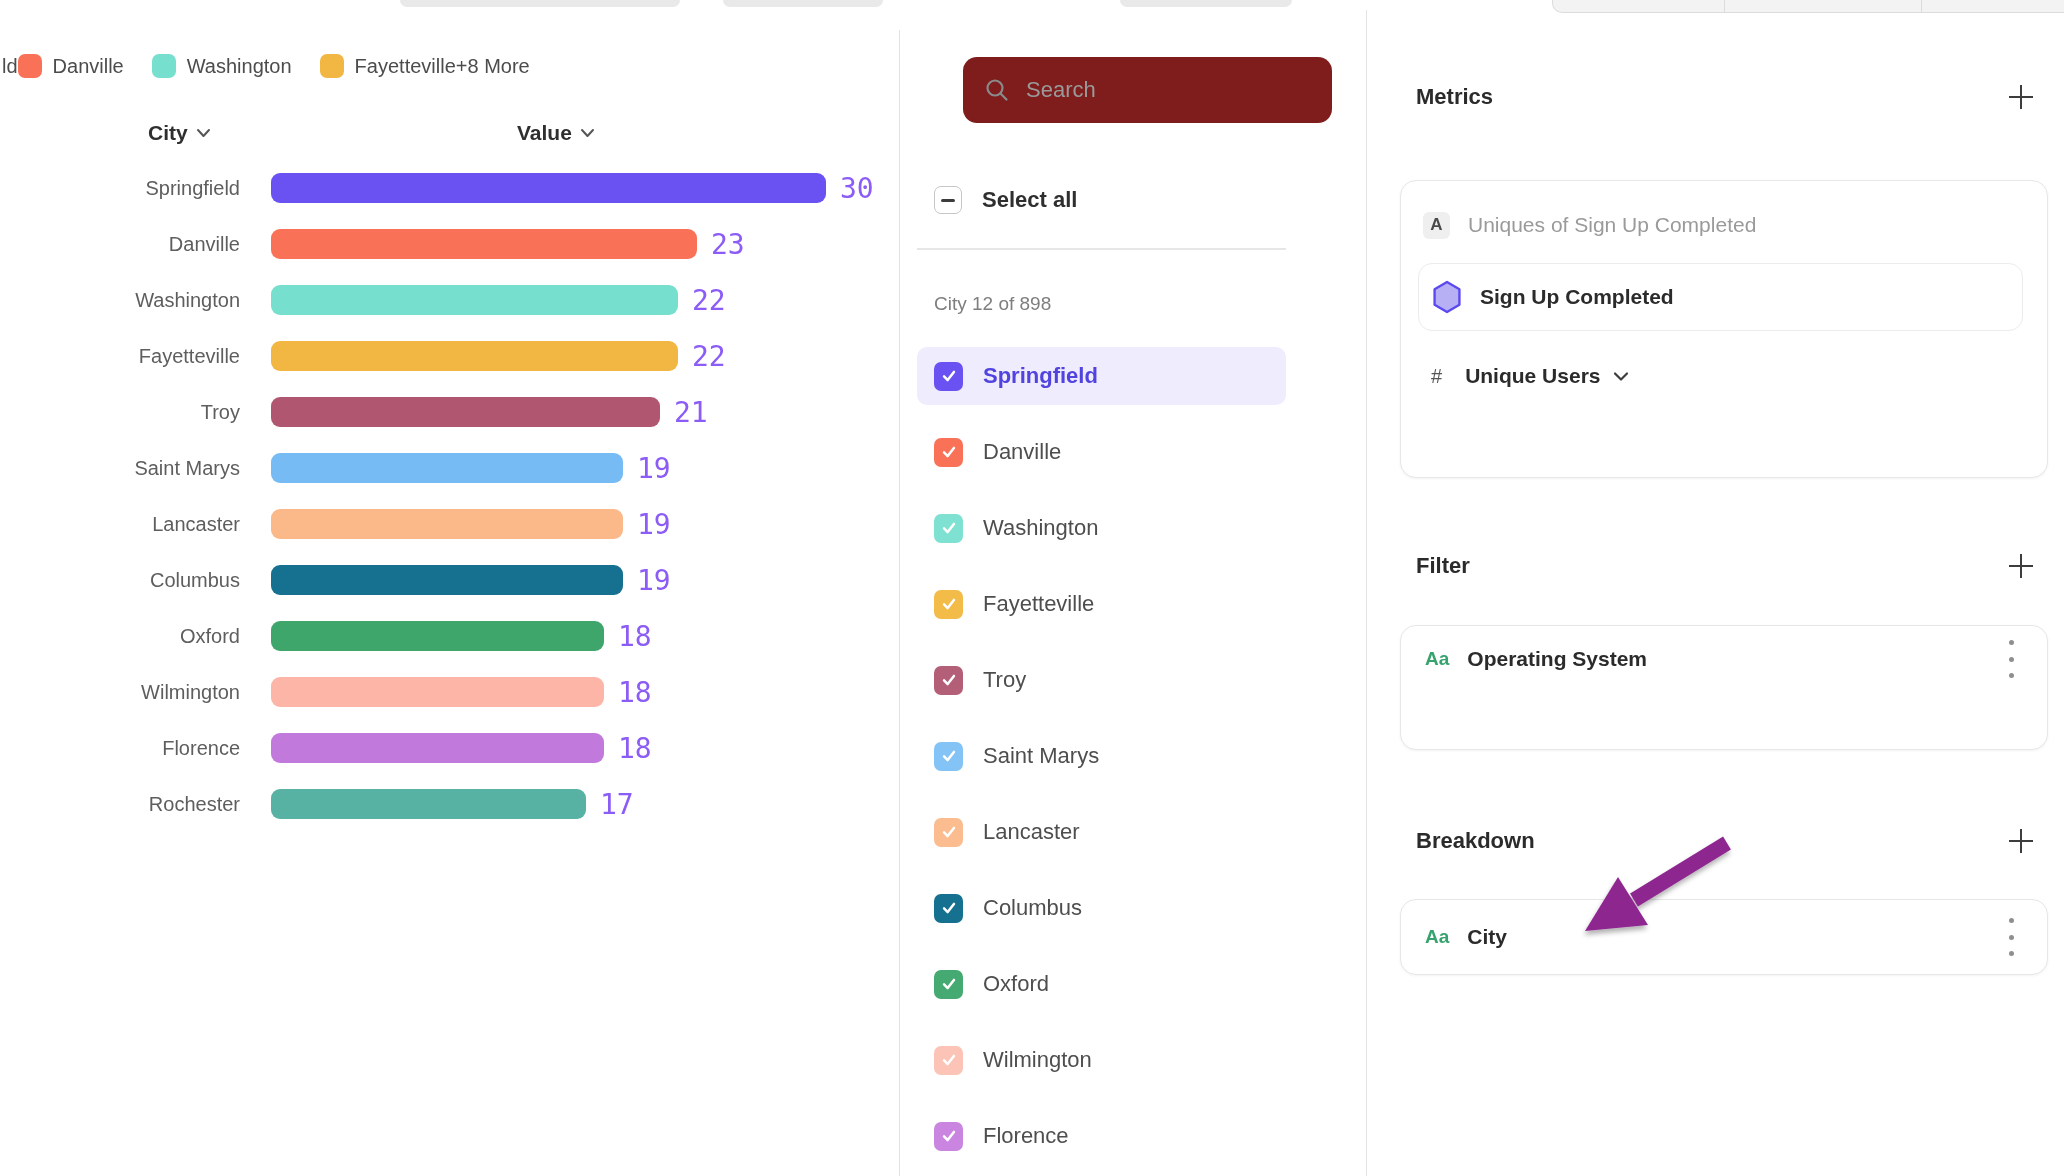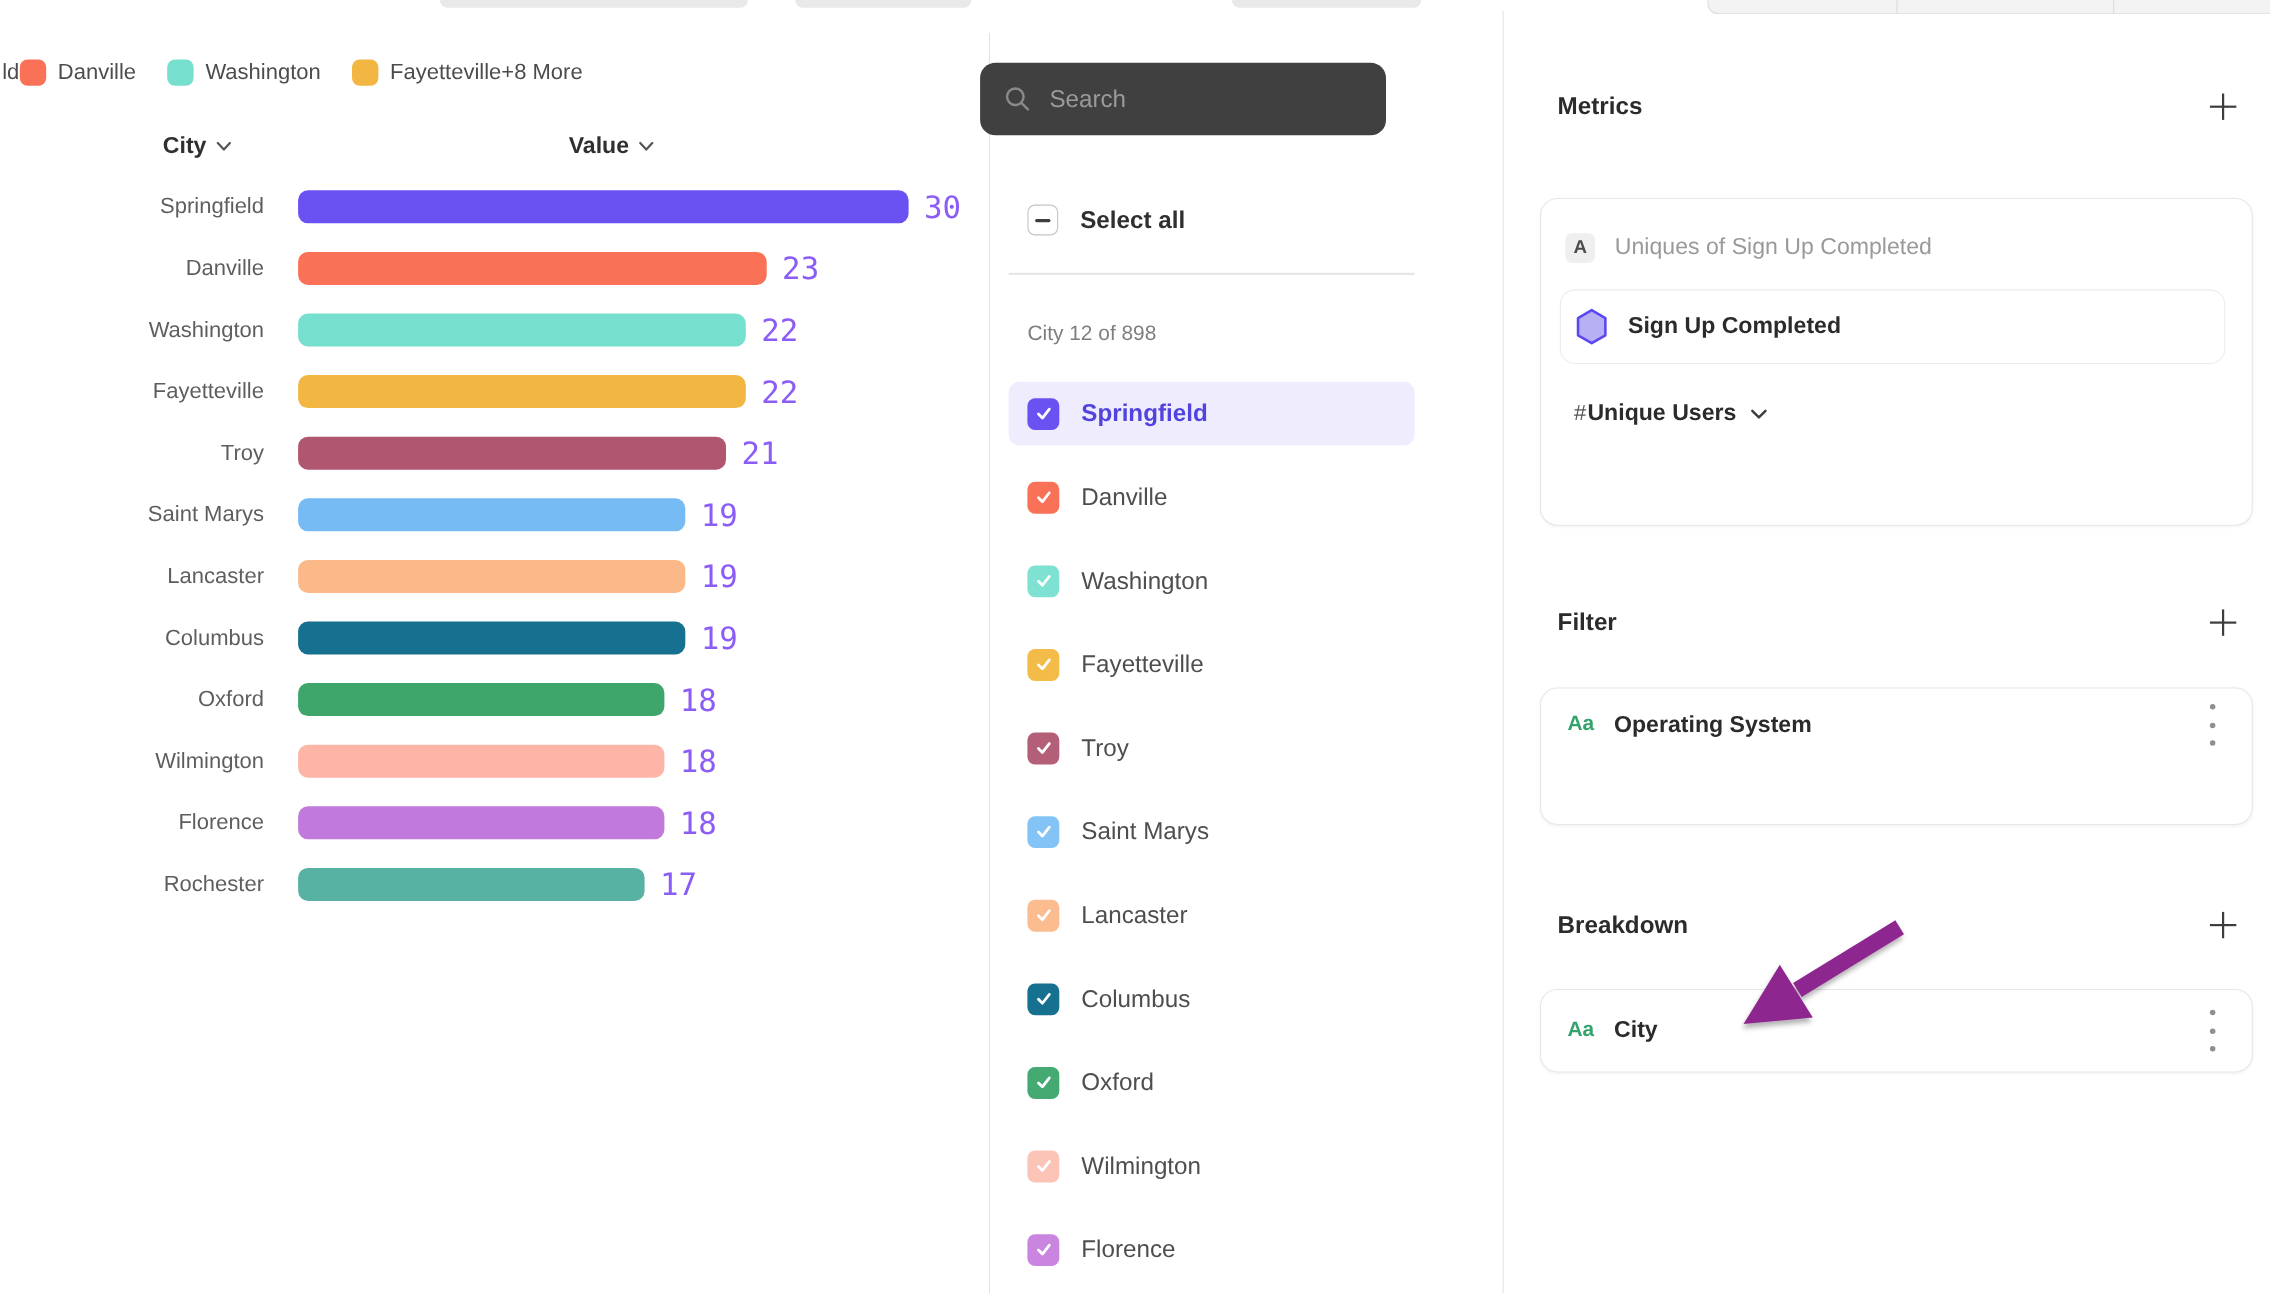--- a/index.html
+++ b/index.html
@@ -24,21 +24,21 @@
   .legend-more{font-size:20px;color:#4c4c4c;cursor:pointer;}
 
   .chart-header{position:absolute;top:121px;display:flex;align-items:center;gap:8px;cursor:pointer;}
   .chart-header .hdr{font-size:21px;font-weight:700;color:#2f2f2f;}
   .chart-row{position:absolute;left:0;height:56px;display:flex;align-items:center;}
   .bar-label{width:240px;text-align:right;font-size:20px;color:#5e5e5e;flex:none;}
   .bar{height:30px;border-radius:9px;margin-left:31px;flex:none;}
   .bar-value{margin-left:14px;font-family:"DejaVu Sans Mono",monospace;font-size:28px;color:#8b5cf6;}
 
   
-  .search-box{position:absolute;left:891px;top:57px;width:369px;height:66px;background:#404040;
+  .search-box{position:absolute;left:963px;top:57px;width:369px;height:66px;background:#7f1d1d;
               border-radius:14px;display:flex;align-items:center;cursor:text;}
   .search-box svg{margin-left:21px;}
   .search-placeholder{margin-left:16px;font-size:22px;color:#9a9a9a;}
 
   .select-all{position:absolute;left:934px;top:186px;display:flex;align-items:center;cursor:pointer;}
   .cb-empty{width:28px;height:28px;background:#fff;border:1.5px solid #c6c6c6;border-radius:7px;
             box-sizing:border-box;display:flex;align-items:center;justify-content:center;}
   .cb-minus{width:14px;height:3px;background:#3d3d3d;border-radius:2px;}
   .select-all-label{margin-left:20px;font-size:22px;font-weight:700;color:#2f2f2f;}
 
@@ -68,21 +68,21 @@
   .a-badge{width:27px;height:27px;background:#efefef;border-radius:6px;display:flex;
            align-items:center;justify-content:center;font-size:17px;font-weight:700;color:#4a4a4a;flex:none;}
   .metric-summary{margin-left:18px;font-size:21px;color:#9a9a9a;}
   .inner-card{margin:6px 24px 0 17px;border:1px solid #ececec;border-radius:14px;}
   .event-row{display:flex;align-items:center;height:66px;cursor:pointer;}
   .event-row svg{margin-left:12px;flex:none;}
   .event-name{margin-left:17px;font-size:21px;font-weight:700;color:#2b2b2b;}
   .add-event-label{margin-left:17px;font-size:21px;color:#9b9b9b;}
   .agg-row{display:flex;align-items:center;height:62px;margin-left:30px;margin-top:14px;cursor:pointer;}
   .hash{font-size:20px;color:#555;}
-  .agg-name{margin-left:1px;font-size:21px;font-weight:700;color:#2b2b2b;}
+  .agg-name{margin-left:23px;font-size:21px;font-weight:700;color:#2b2b2b;}
   .agg-row svg{margin-left:12px;}
 
   .prop-row{display:flex;align-items:center;height:66px;position:relative;}
   .aa-badge{margin-left:24px;font-size:19px;font-weight:700;color:#36a36f;flex:none;}
   .prop-name{margin-left:18px;font-size:21px;font-weight:700;color:#2b2b2b;}
   .kebab{position:absolute;right:28px;top:50%;transform:translateY(-50%);width:16px;height:38px;
          display:flex;flex-direction:column;align-items:center;justify-content:space-between;cursor:pointer;}
   .kebab i{width:5px;height:5px;border-radius:50%;background:#8f8f8f;}
   .cond-row{display:flex;align-items:center;height:40px;margin-left:71px;}
   .cond-op{font-size:20px;color:#8a8a8a;}

